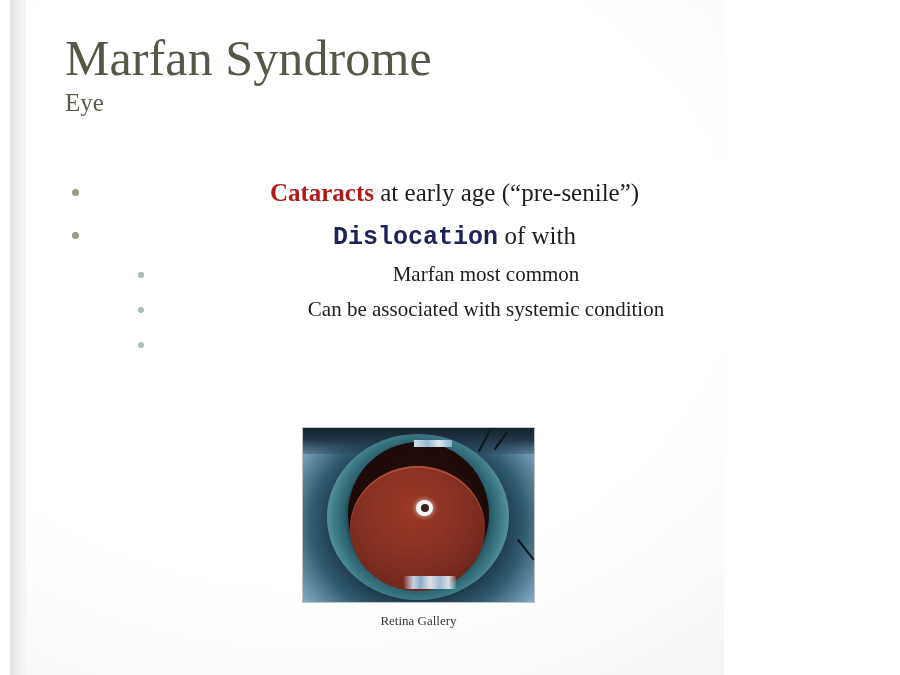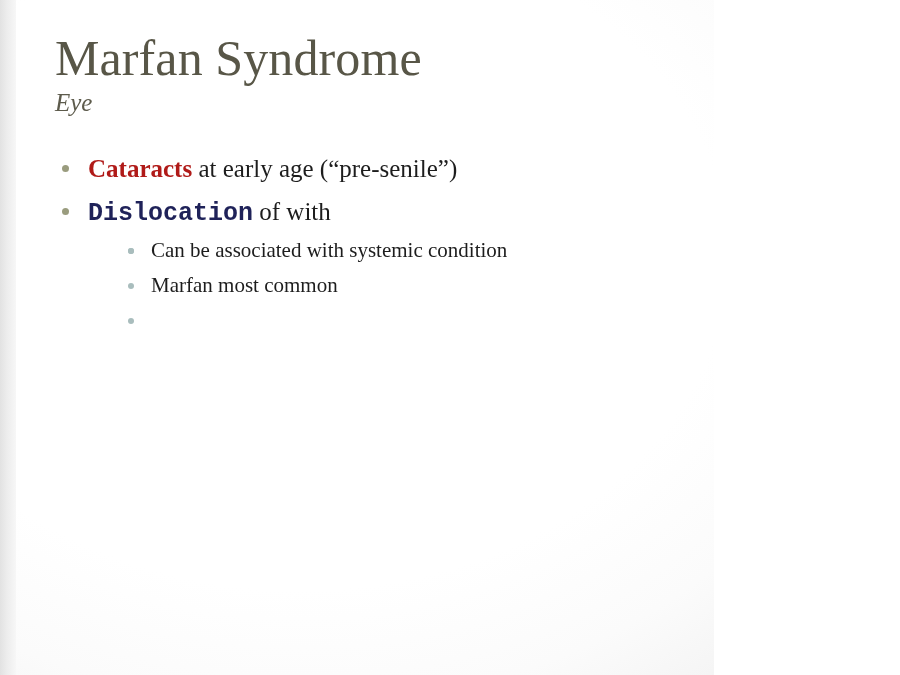--- a/index.html
+++ b/index.html
@@ -15,20 +15,21 @@
   }
 
   
   .slide {
     position: relative;
     width: 714px;
     height: 675px;
     background:
       radial-gradient(115% 95% at 42% 38%, #ffffff 0%, #ffffff 52%, #fbfbfb 70%, #f2f2f2 88%, #e9e9e9 100%);
     overflow: hidden;
+    margin-left: 10px;
   }
 
   
   .edge-left {
     position: absolute;
     left: 0; top: 0;
     width: 16px; height: 675px;
     background: linear-gradient(to right, #e2e2e2 0%, #ededed 45%, #f7f7f7 100%);
     pointer-events: none;
   }
@@ -73,29 +74,29 @@
     line-height: 1.06;
     color: #585647;
     letter-spacing: 0.1px;
     white-space: nowrap;
   }
   .slide-subtitle {
     margin-top: 4px;
     font-size: 25px;
     line-height: 1.1;
     color: #5d5b4c;
-    font-style: italic;
   }
 
   
   .body-block {
     position: absolute;
     left: 56px;
-    top: 152px;
+    top: 176px;
     width: 745px;
+    text-align: center;
   }
 
   ul.lvl1 {
     list-style: none;
     margin: 0;
     padding: 0;
   }
   ul.lvl1 > li.bullet1 {
     position: relative;
     padding-left: 32px;
@@ -276,29 +277,46 @@
       <li class="bullet1">
         <span class="dot1"></span>
         <span class="lead blue">Dislocation</span><span> of with</span>
 
         <ul class="lvl2">
           <li class="bullet2">
             <span class="dot2"></span>
           </li>
           <li class="bullet2">
             <span class="dot2"></span>
-            <span>Can be associated with systemic condition</span>
+            <span>Marfan most common</span>
           </li>
           <li class="bullet2">
             <span class="dot2"></span>
-            <span>Marfan most common</span>
+            <span>Can be associated with systemic condition</span>
           </li>
           <li class="bullet2">
             <span class="dot2"></span>
           </li>
         </ul>
       </li>
 
     </ul>
   </div>
 
+  <div class="figure">
+    <div class="eye-photo">
+      <div class="eye-sclera"></div>
+      <div class="eye-lid-top"></div>
+      <div class="eye-lash-a"></div>
+      <div class="eye-lash-b"></div>
+      <div class="eye-lash-c"></div>
+      <div class="eye-iris"></div>
+      <div class="eye-pupil"></div>
+      <div class="eye-lens"></div>
+      <div class="eye-spec-top"></div>
+      <div class="eye-spec-bottom"></div>
+      <div class="eye-reflex-outer"></div>
+      <div class="eye-reflex-inner"></div>
+    </div>
+    <div class="fig-caption">Retina Gallery</div>
+  </div>
 
 </div>
 
 </body></html>

